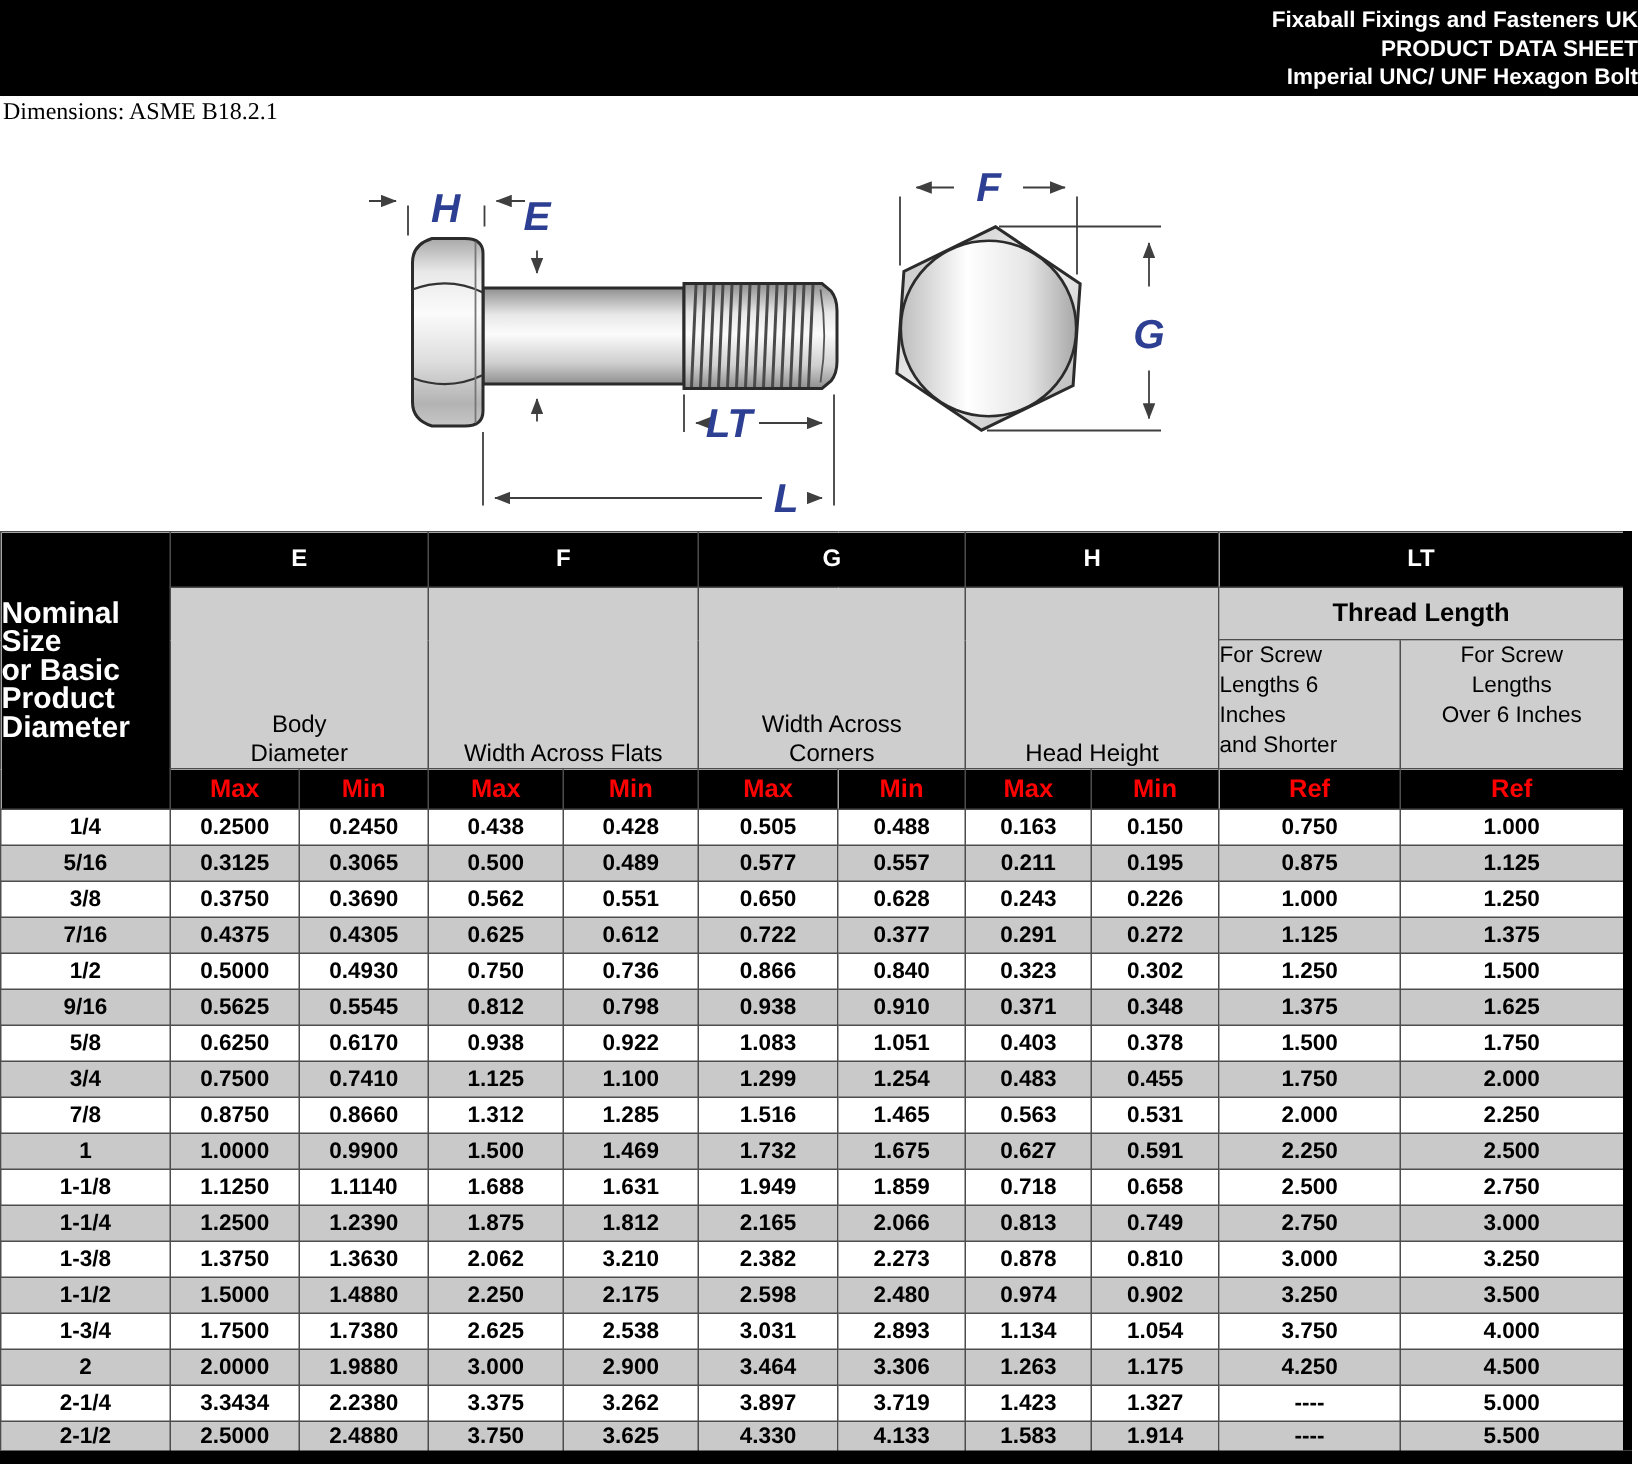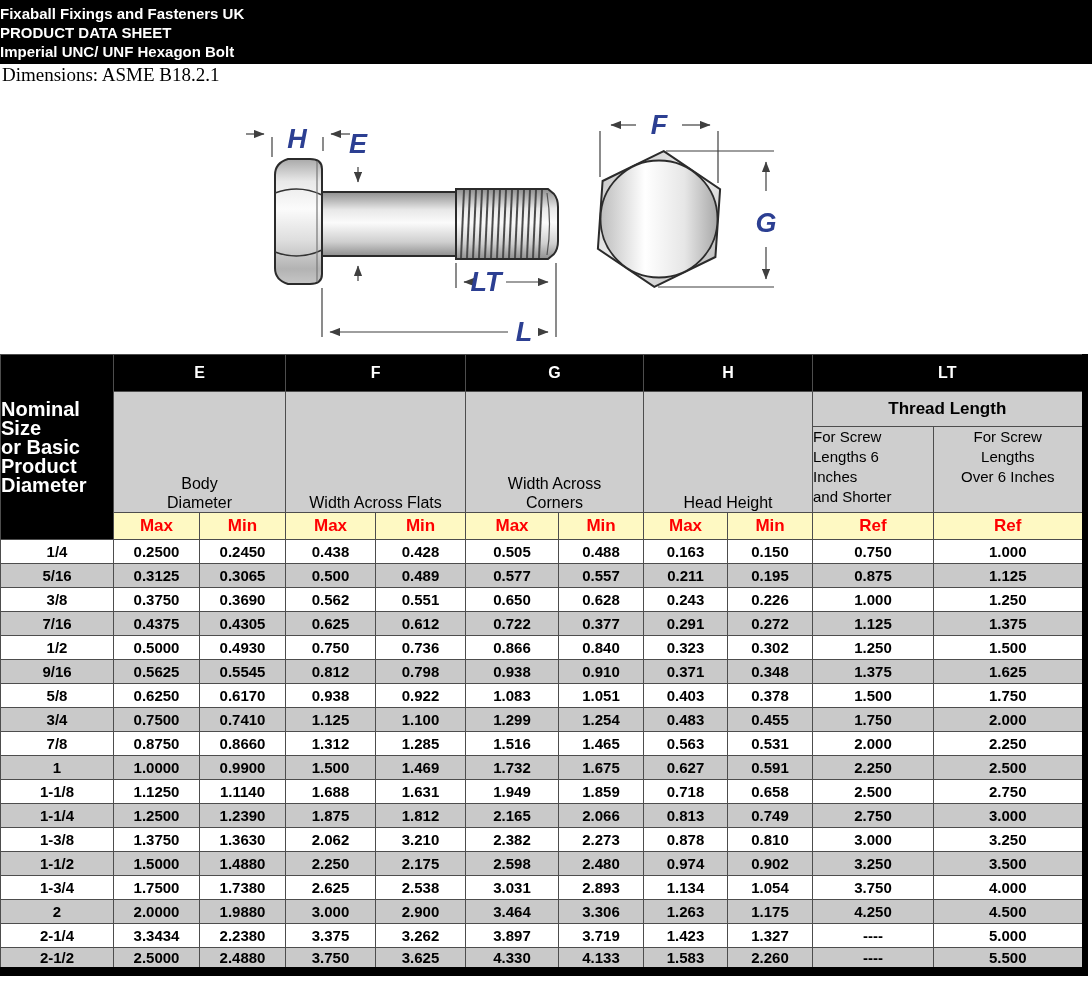--- a/index.html
+++ b/index.html
@@ -1,37 +1,37 @@
 <!DOCTYPE html>
 <html style="--red: #fe0000; --blue: #2c3f92; --gray: #c9c9c9; --gray2: #cecece;"><head>
 <meta charset="utf-8">
 <style>
   html,body{margin:0;padding:0;background:#fff;}
   body{width:1092px;font-family:"Liberation Sans",sans-serif;color:#000;}
-  .banner{background:#000;color:#fff;text-align:left;padding:4px 0 3px 0;}
+  .banner{background:#000;color:#fff;text-align:right;padding:4px 0 3px 0;}
   .banner div{font-weight:bold;font-size:15px;line-height:19px;}
-  .subheader{font-family:"Liberation Serif",serif;font-size:19px;line-height:21px;height:21px;padding-left:2px;}
+  .subheader{font-family:"Liberation Serif",serif;font-size:16px;line-height:21px;height:21px;padding-left:2px;}
   svg.diagram{display:block;}
   .dim-label{fill:var(--blue,#2c3f92);font-family:"Liberation Sans",sans-serif;font-weight:bold;font-style:italic;font-size:27px;text-anchor:middle;}
   .dim-line{stroke:#3f3f3f;stroke-width:1.2;fill:none;}
   .outline{stroke:#2b2b2b;stroke-width:2;}
   table.spec{border-collapse:collapse;table-layout:fixed;width:1084px;border-right:6px solid #000;border-bottom:9px solid #000;margin:0;}
   table.spec th,table.spec td{border:1px solid #4d4d4d;padding:0;overflow:hidden;}
   .r-letters{height:37px;}
   .r-letters th{background:#000;color:#fff;font-weight:bold;font-size:16px;border-left:2px solid #efefef;border-right:2px solid #efefef;}
   th.corner{background:#000;color:#fff;font-weight:bold;font-size:20px;line-height:19px;white-space:pre-line;vertical-align:middle;text-align:left;}
   .r-title{height:35px;}
   .grp{background:var(--gray2,#cecece);font-weight:normal;font-size:16px;line-height:19px;vertical-align:bottom;text-align:center;white-space:pre-line;padding-bottom:2px;}
   th.ltitle{background:var(--gray2,#cecece);font-weight:bold;font-size:17px;vertical-align:middle;text-align:center;}
   .r-screws{height:86px;}
   .r-screws th{background:var(--gray2,#cecece);font-weight:normal;font-size:15px;line-height:20px;white-space:pre-line;vertical-align:top;padding-top:6px;}
   th.screw1{text-align:left;padding-left:24px;}
   th.screw2{text-align:center;}
   .r-minmax{height:27px;}
-  .r-minmax th{background:#fef9c3;color:var(--red,#fe0000);font-weight:bold;font-size:17px;text-align:center;}
+  .r-minmax th{background:#000000;color:var(--red,#fe0000);font-weight:bold;font-size:17px;text-align:center;}
   tbody tr{height:24px;}
   tbody td{background:#fff;font-weight:bold;font-size:15px;text-align:center;}
   tbody tr.alt td{background:var(--gray,#c9c9c9);}
 </style>
 </head>
 <body>
 
 <div class="banner">
   <div>Fixaball Fixings and Fasteners UK</div>
   <div>PRODUCT DATA SHEET</div>
@@ -423,18 +423,18 @@
       </tr>
       <tr class="alt">
         <td>2-1/2</td>
         <td>2.5000</td>
         <td>2.4880</td>
         <td>3.750</td>
         <td>3.625</td>
         <td>4.330</td>
         <td>4.133</td>
         <td>1.583</td>
-        <td>2.260</td>
+        <td>1.914</td>
         <td>----</td>
         <td>5.500</td>
       </tr>
     </tbody>
 </table>
 
 </body></html>

